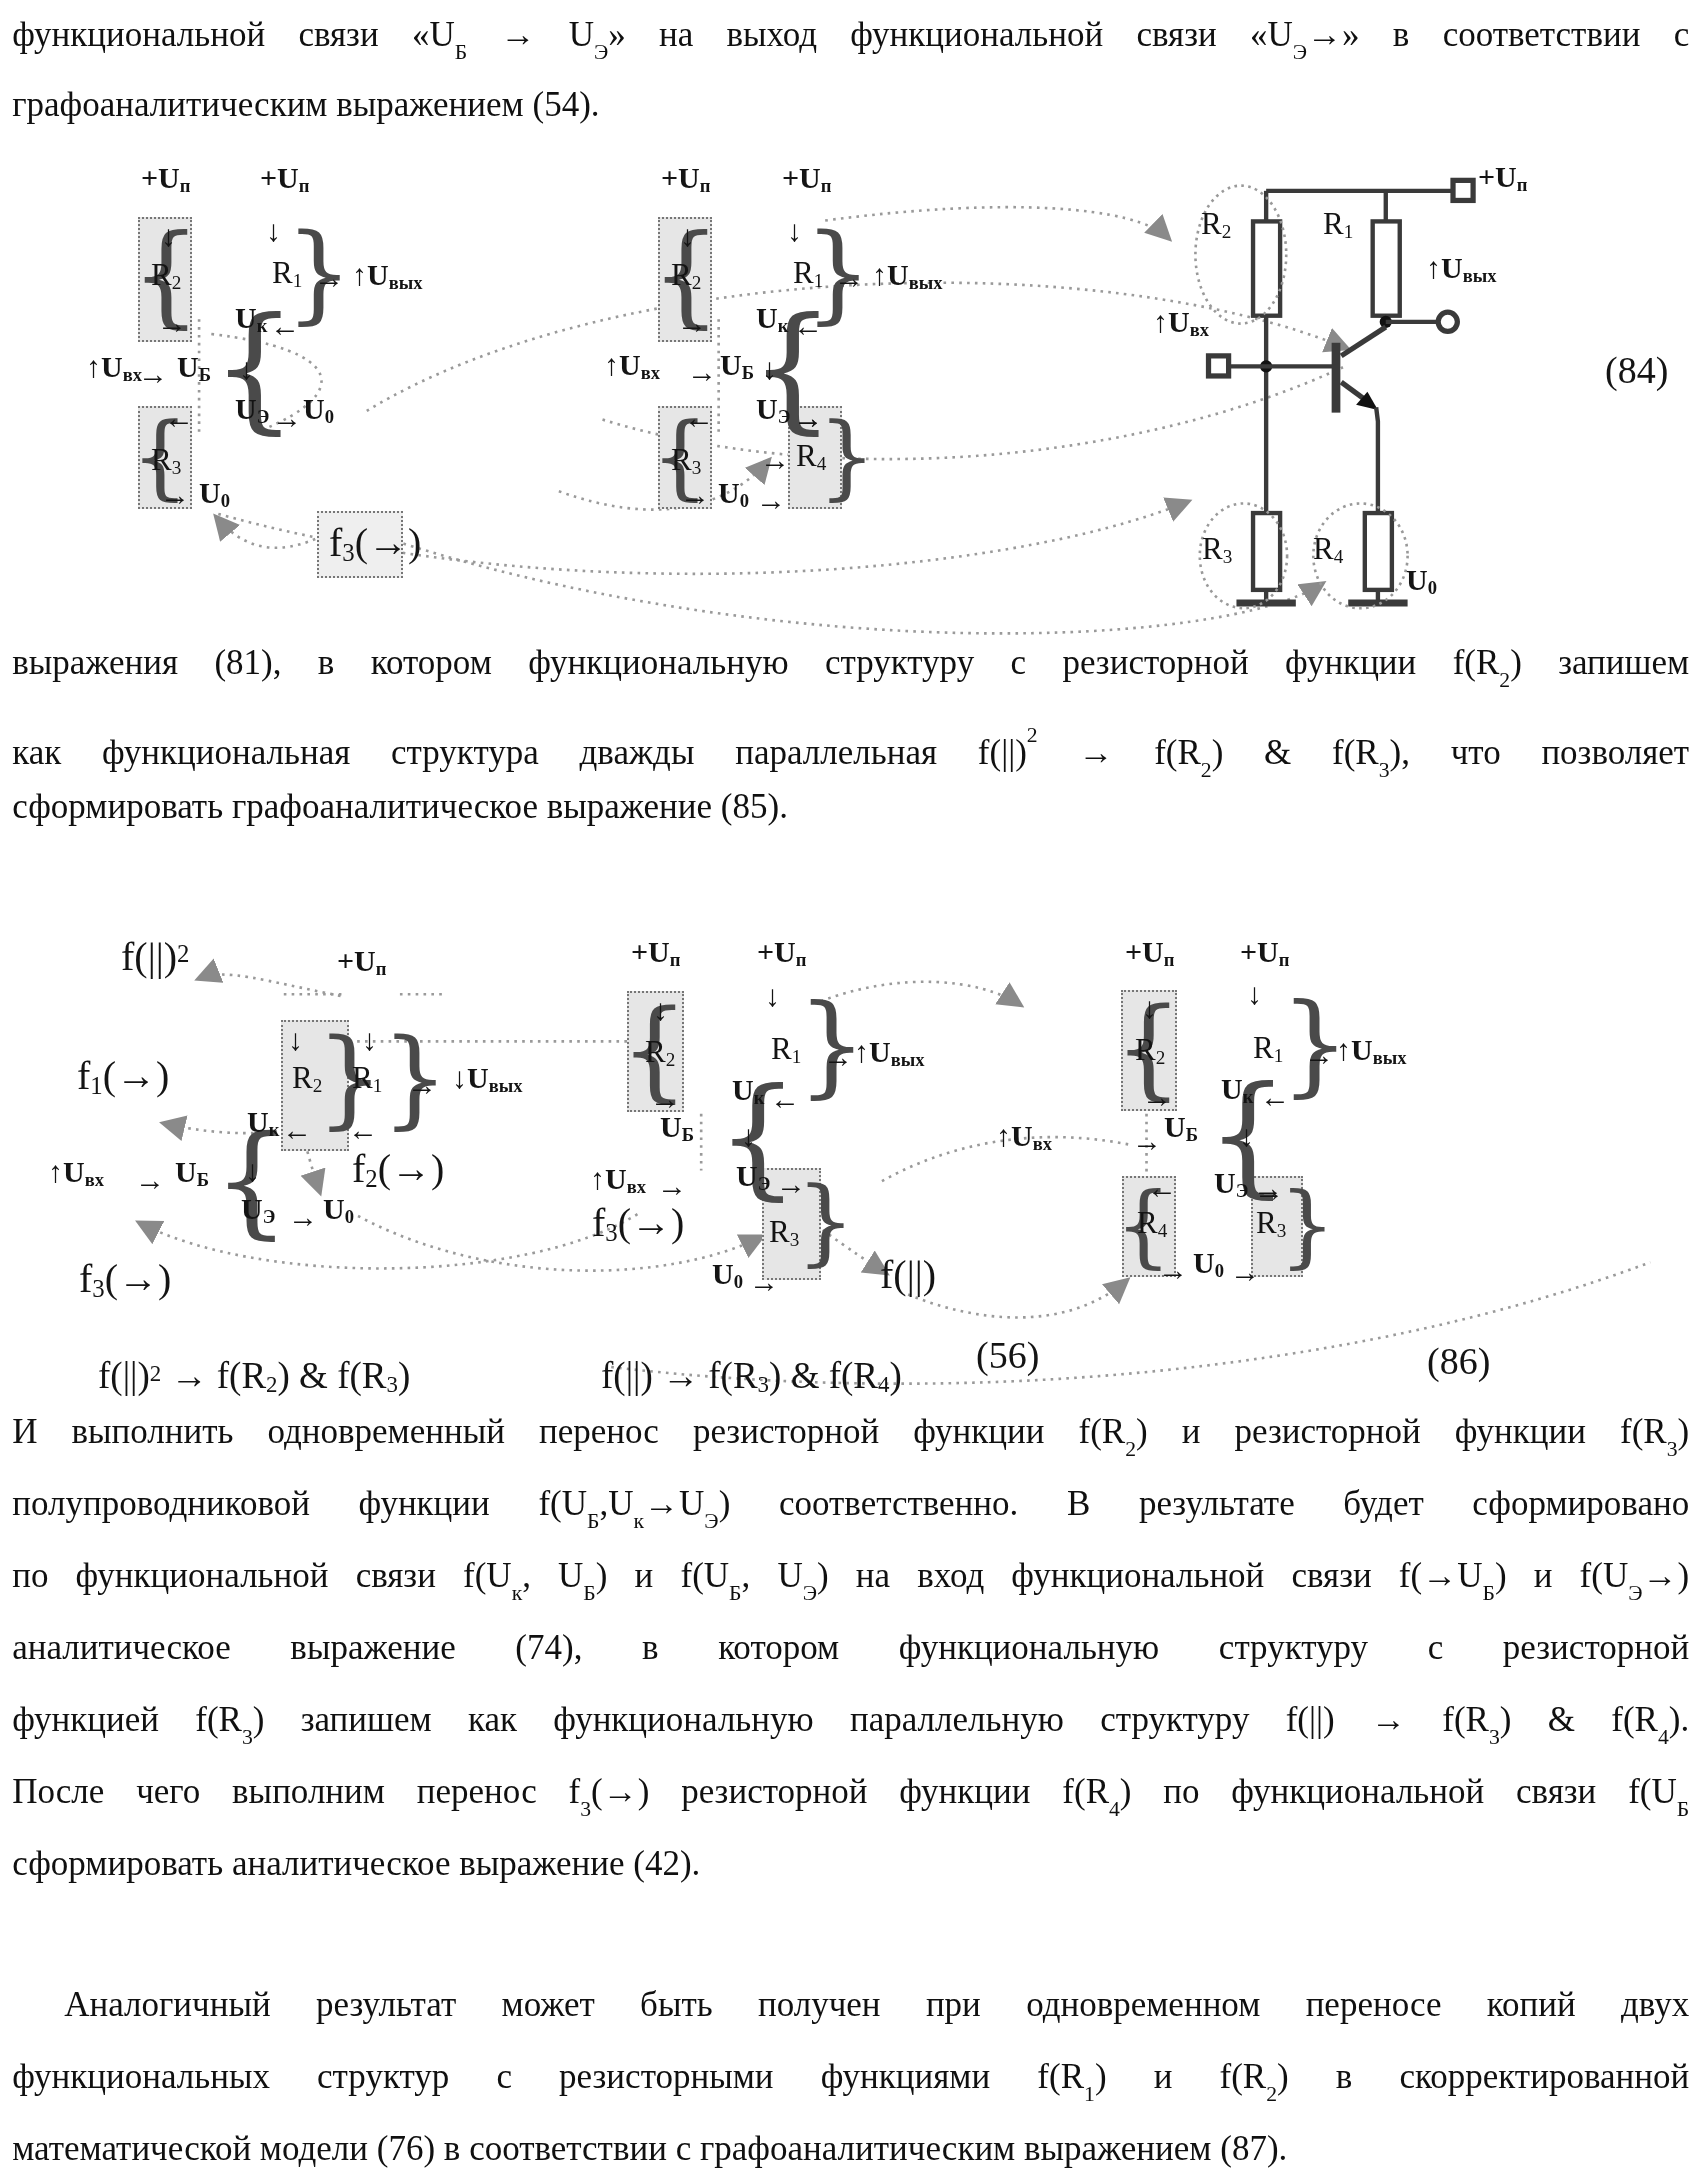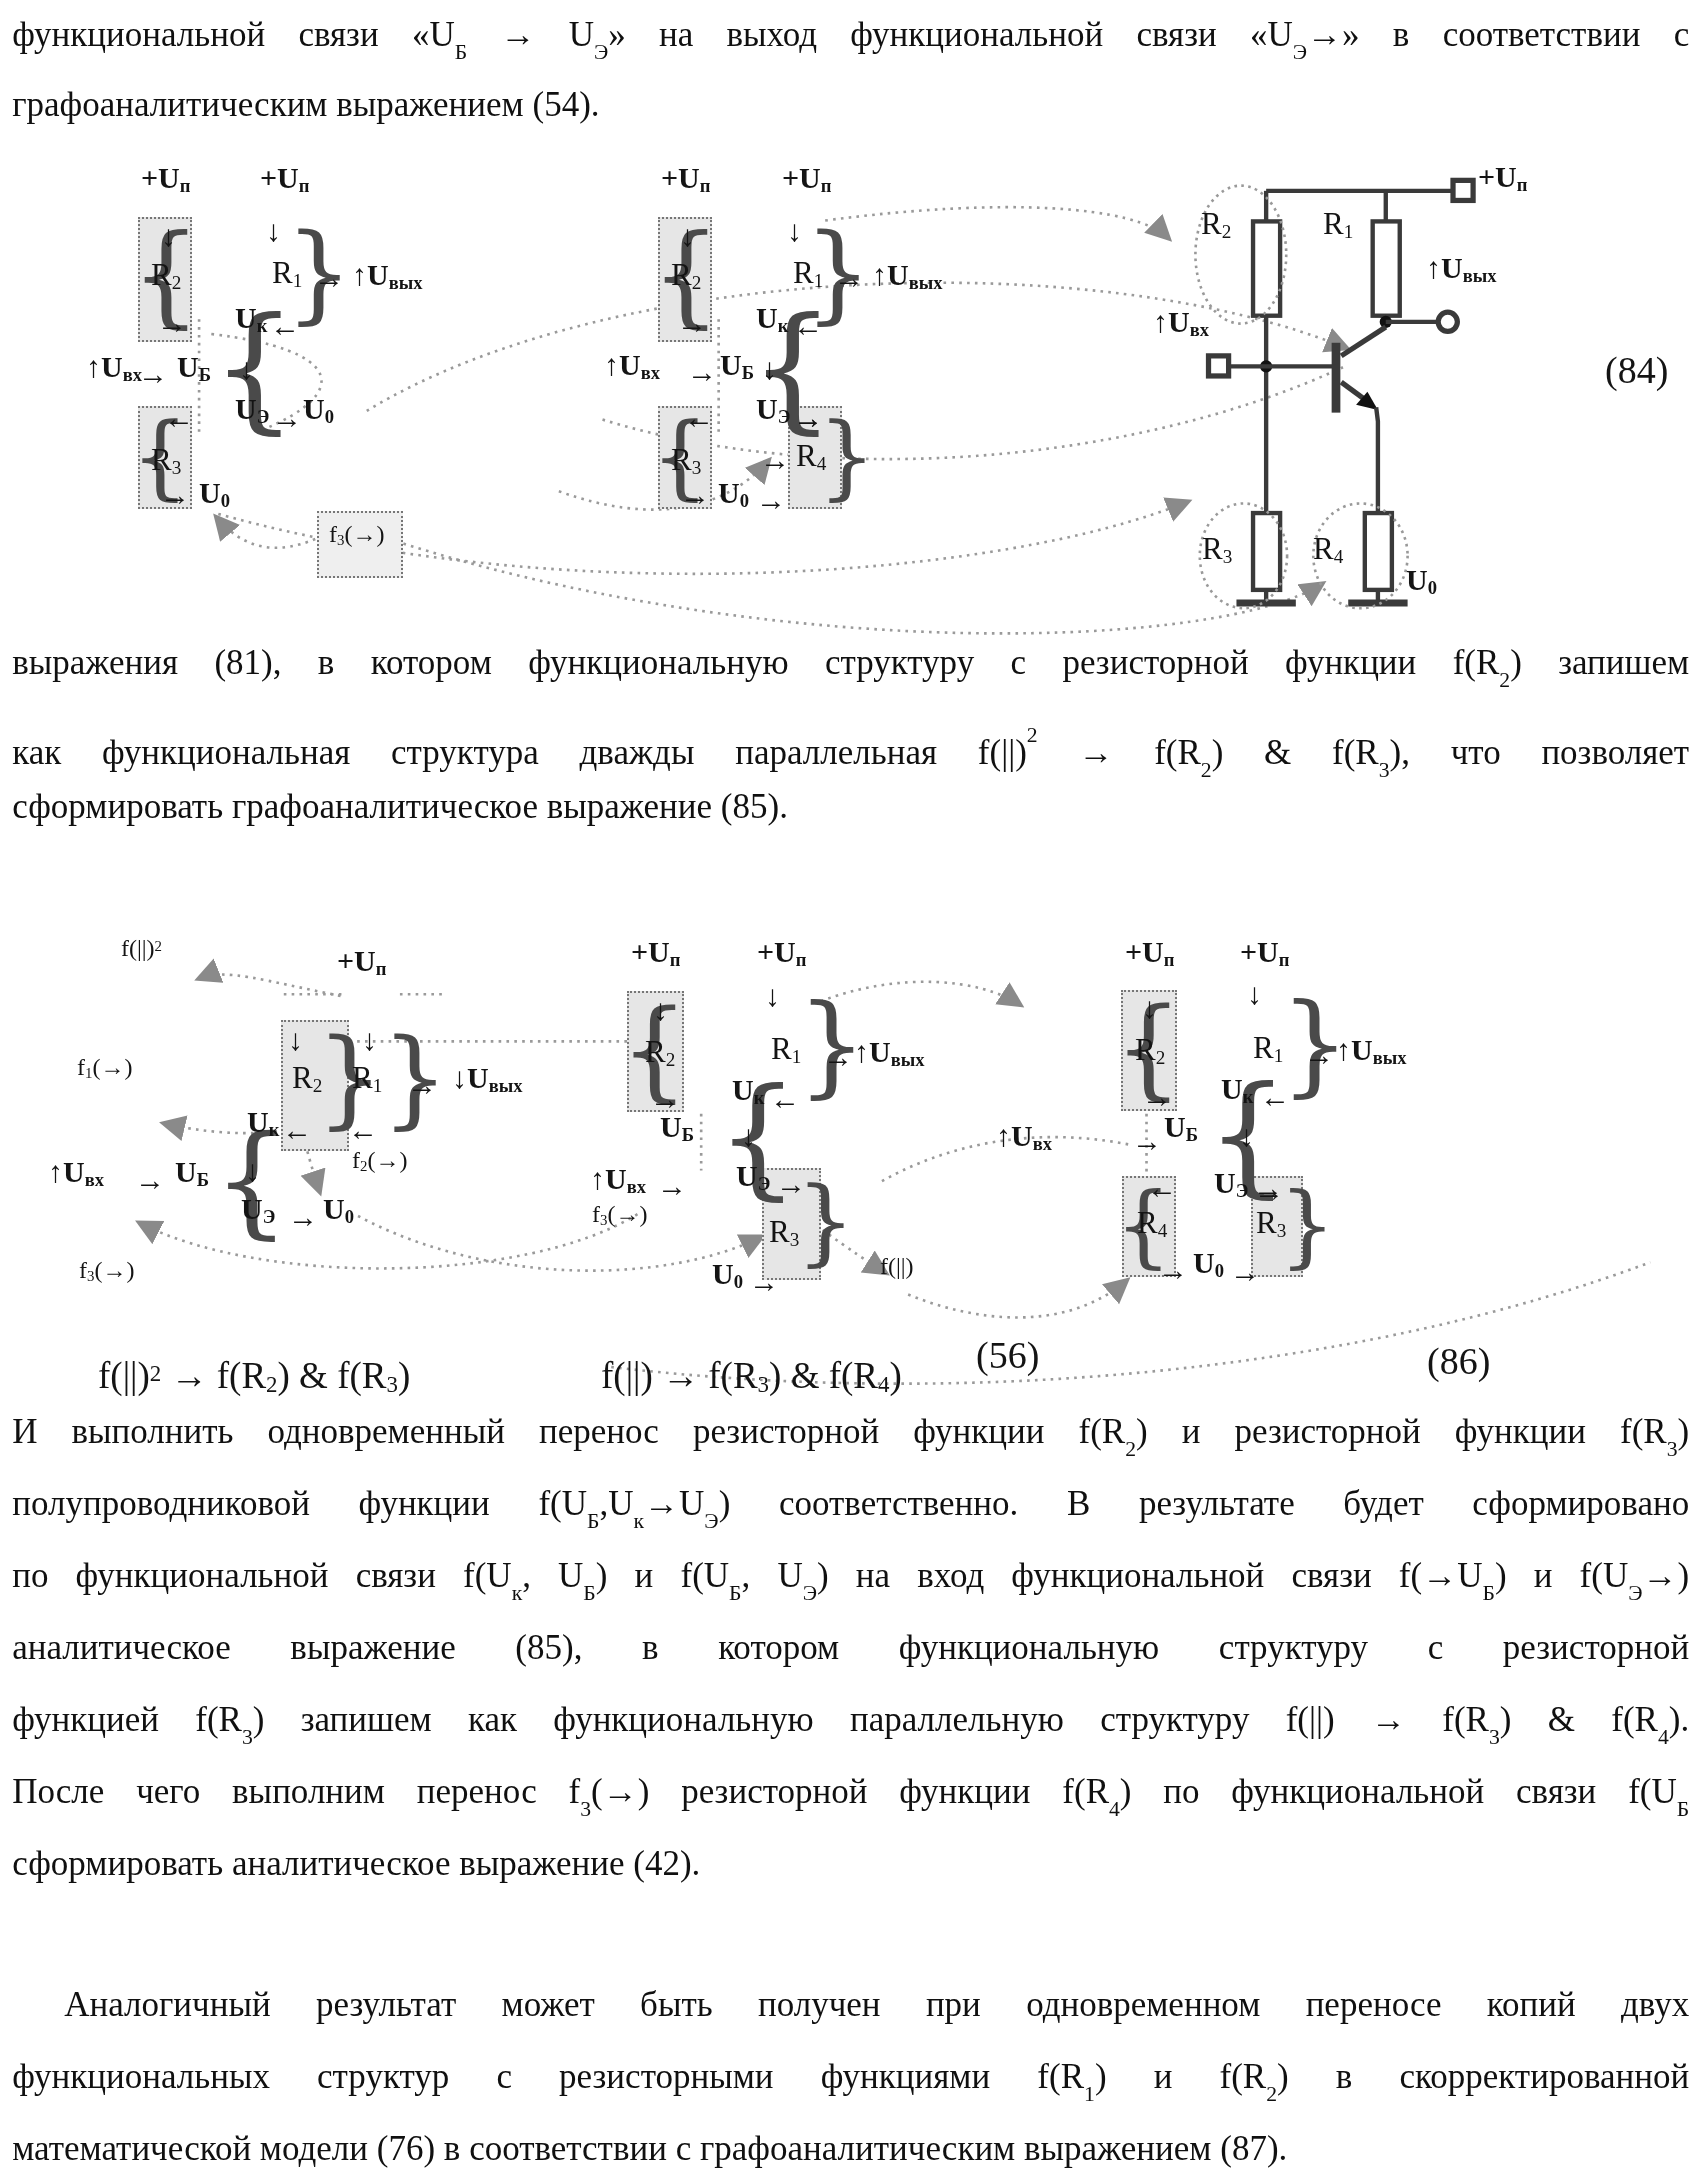--- a/index.html
+++ b/index.html
@@ -9,21 +9,21 @@
   
   .para{position:absolute;left:12.2px;width:1677px;}
   .tl{height:72px;line-height:72px;font-size:35px;text-align:justify;text-align-last:justify;white-space:normal;}
   .tl.end{text-align-last:left;}
   .tl.ind{text-indent:52px;}
   #ptop .tl{height:70px;line-height:70px;}
   
   .l{position:absolute;font-family:"Liberation Serif",serif;font-weight:bold;font-size:30px;
      line-height:1.05;white-space:nowrap;color:#141414;}
   .l.r{font-weight:normal;font-size:31px;}
-  .l.f{font-weight:normal;font-size:24px;}
+  .l.f{font-weight:normal;font-size:40px;}
   .l.cap{font-weight:normal;font-size:37px;}
   .l.num{font-weight:normal;font-size:38px;}
   sub{font-size:62%;vertical-align:-18%;}
   sup{font-size:62%;vertical-align:30%;}
   .br{position:absolute;font-family:"DejaVu Serif",serif;font-weight:normal;color:#4a4a4a;line-height:1;}
   .dbox{position:absolute;background:#e6e6e6;border:2.6px dotted #767676;box-sizing:border-box;}
 </style>
 </head>
 <body>
 
@@ -279,21 +279,21 @@
 <div class="para" style="top:627px">
   <div class="tl">выражения (81), в котором функциональную структуру с резисторной функции f(R<sub>2</sub>) запишем</div>
   <div class="tl">как функциональная структура дважды параллельная f(||)<sup>2</sup> →  f(R<sub>2</sub>) &amp; f(R<sub>3</sub>), что позволяет</div>
   <div class="tl end">сформировать графоаналитическое выражение  (85).</div>
 </div>
 
 <div class="para" style="top:1396px">
   <div class="tl">И выполнить одновременный перенос резисторной функции f(R<sub>2</sub>) и резисторной функции f(R<sub>3</sub>)</div>
   <div class="tl">полупроводниковой функции  f(U<sub>Б</sub>,U<sub>к</sub>→U<sub>Э</sub>) соответственно. В результате будет сформировано</div>
   <div class="tl">по функциональной связи  f(U<sub>к</sub>, U<sub>Б</sub>) и f(U<sub>Б</sub>, U<sub>Э</sub>)  на вход функциональной связи f(→U<sub>Б</sub>)  и f(U<sub>Э</sub>→)</div>
-  <div class="tl">аналитическое выражение (85), в котором функциональную структуру с  резисторной</div>
+  <div class="tl">аналитическое выражение (74), в котором функциональную структуру с  резисторной</div>
   <div class="tl">функцией  f(R<sub>3</sub>)  запишем как функциональную параллельную структуру f(||) →  f(R<sub>3</sub>) &amp; f(R<sub>4</sub>).</div>
   <div class="tl">После чего  выполним перенос f<sub>3</sub>(→) резисторной функции f(R<sub>4</sub>) по функциональной связи f(U<sub>Б</sub></div>
   <div class="tl end">сформировать аналитическое выражение (42).</div>
 </div>
 
 <div class="para" style="top:1969px">
   <div class="tl ind">Аналогичный результат может быть получен при одновременном переносе  копий двух</div>
   <div class="tl">функциональных структур с резисторными функциями  f(R<sub>1</sub>) и f(R<sub>2</sub>) в скорректированной</div>
   <div class="tl end">математической модели (76) в соответствии с графоаналитическим выражением (87).</div>
 </div>

